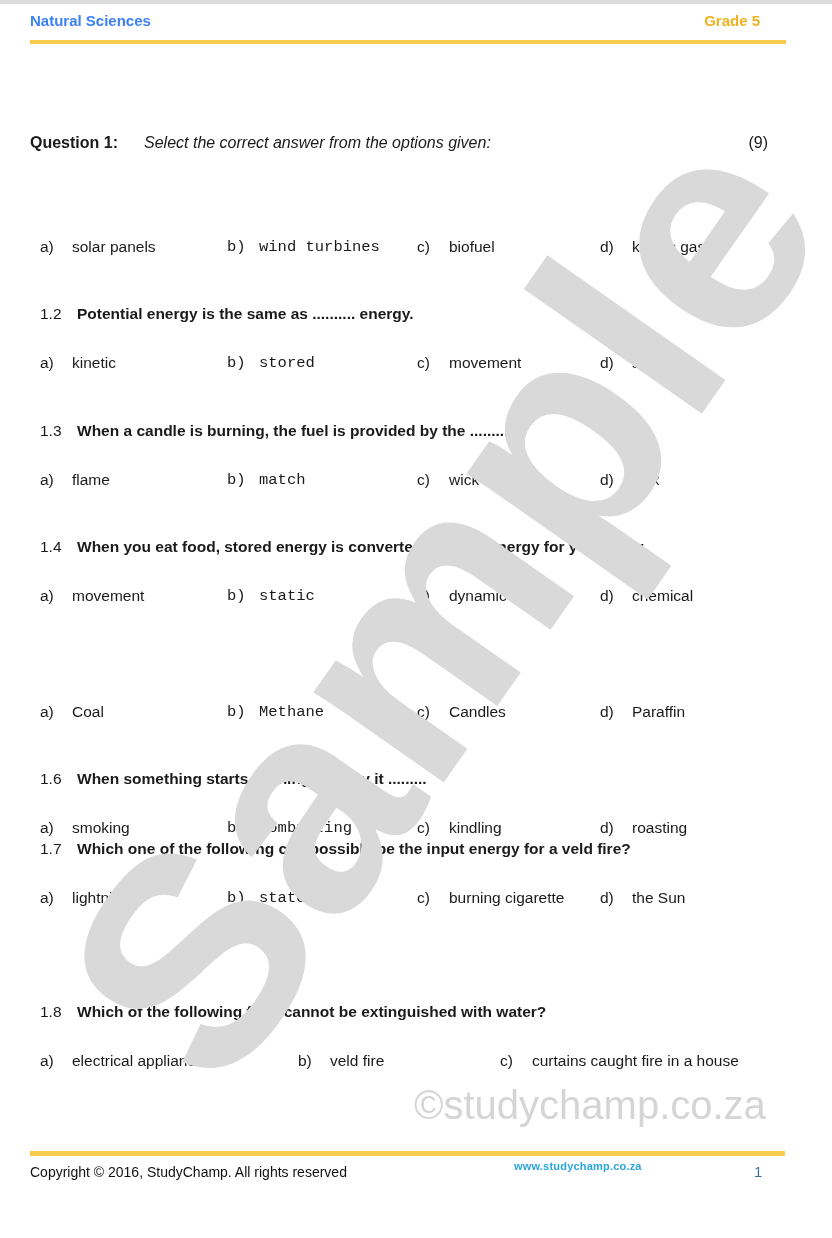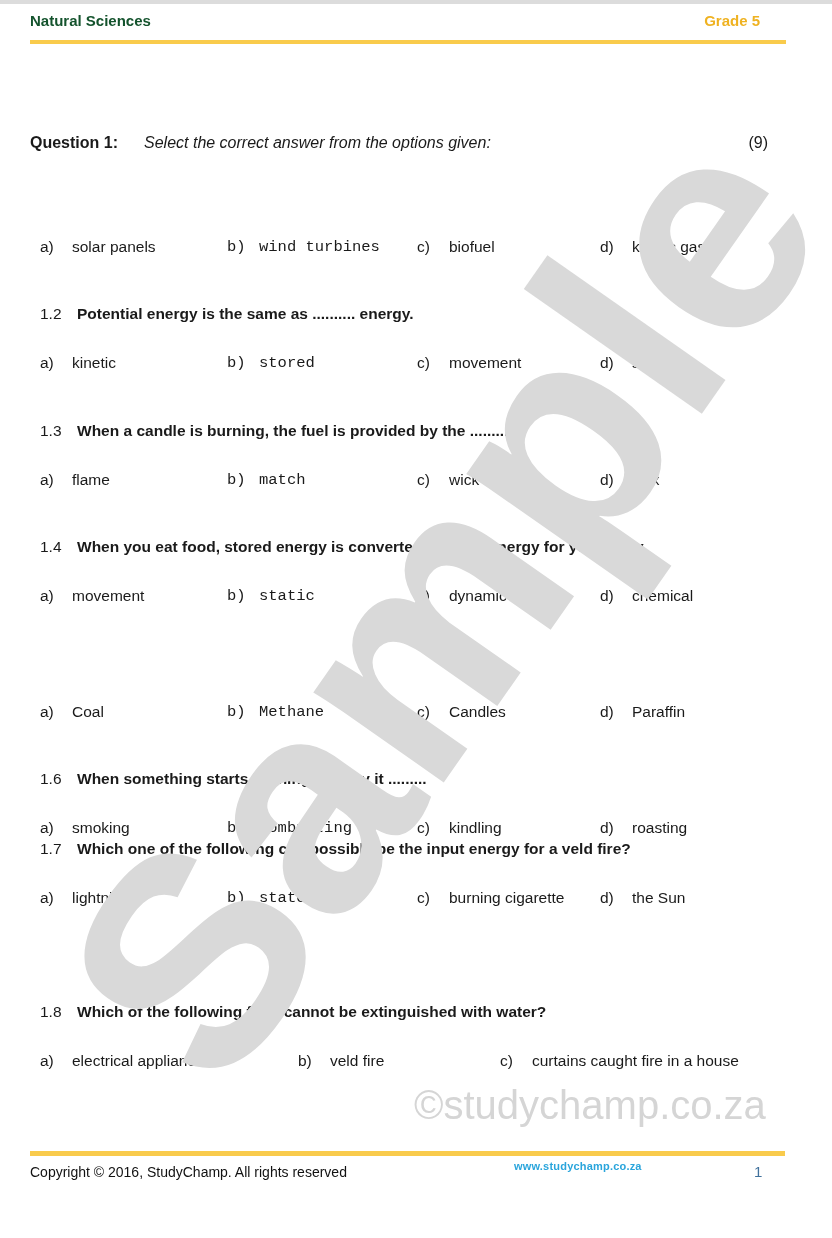--- a/index.html
+++ b/index.html
@@ -6,21 +6,21 @@
   .page{
     position:relative;
     width:832px;height:1238px;
     background:#ffffff;
     font-family:"Liberation Sans", sans-serif;
     color:#1a1a1a;
     overflow:hidden;
   }
   .top-strip{position:absolute;left:0;top:0;width:832px;height:4px;background:#dcdcdc;}
   
-  .hdr-left{position:absolute;left:30px;top:12px;font-size:15px;font-weight:700;color:#14532d;}
+  .hdr-left{position:absolute;left:30px;top:12px;font-size:15px;font-weight:700;color:#3b82f6;}
   .hdr-right{position:absolute;right:72px;top:12px;font-size:15px;font-weight:700;color:#efb221;}
   .gold-line{position:absolute;left:30px;top:40px;width:756px;height:4px;background:#f9cb4c;}
   
   .banner{
     position:absolute;left:172px;top:57px;width:458px;height:49px;
     background:#f8b716;display:flex;align-items:center;justify-content:center;
   }
   .banner span{color:#ffffff;font-size:27px;font-weight:700;letter-spacing:0.5px;}
   
   .qhead{position:absolute;left:30px;top:134px;width:756px;font-size:16px;}

